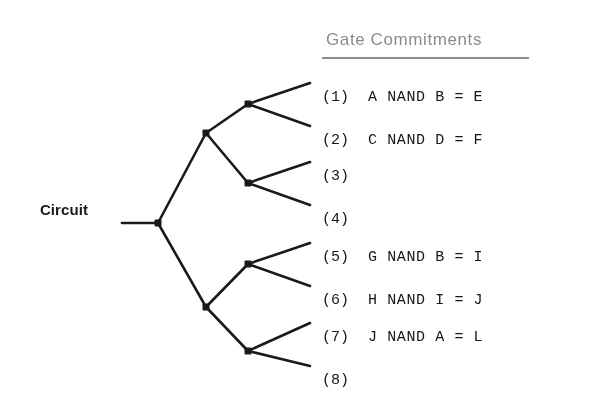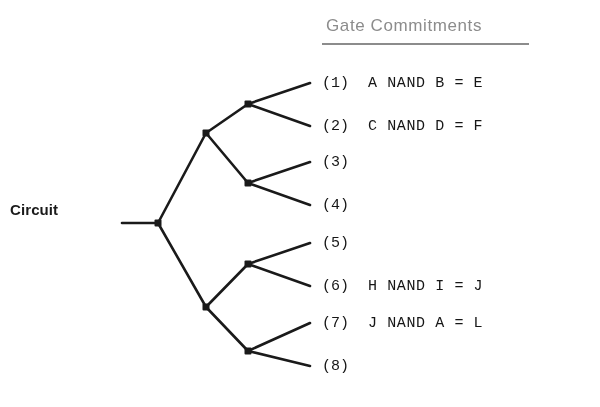--- a/index.html
+++ b/index.html
@@ -23,36 +23,36 @@
     left: 0;
     top: 0;
     width: 600px;
     height: 407px;
   }
   #root-label {
     position: absolute;
     left: 10px;
     top: 200px;
     width: 108px;
-    text-align: left;
+    text-align: center;
     font-family: "Liberation Sans", sans-serif;
     font-weight: bold;
     font-size: 15px;
     line-height: 19px;
     color: #1a1a1a;
     letter-spacing: 0.1px;
   }
   #root-label .line {
     display: block;
     white-space: nowrap;
   }
   #commit-panel {
     position: absolute;
     left: 322px;
-    top: 14px;
+    top: 28px;
     width: 268px;
   }
   #commit-header {
     font-family: "Liberation Sans", sans-serif;
     font-size: 17px;
     color: #8c8c8c;
     letter-spacing: 0.6px;
     padding: 2px 0 7px 4px;
     width: 203px;
     border-bottom: 2px solid #8c8c8c;
@@ -117,20 +117,20 @@
     <span class="line">Circuit</span>
   </div>
 
   <div id="commit-panel">
     <div id="commit-header">Gate Commitments</div>
     <div id="commit-rows">
         <div class="commit-row" style="top: 59px;"><span class="commit-index">(1)</span><span class="commit-expr">A NAND B = E</span></div>
         <div class="commit-row" style="top: 102px;"><span class="commit-index">(2)</span><span class="commit-expr">C NAND D = F</span></div>
         <div class="commit-row" style="top: 138px;"><span class="commit-index">(3)</span></div>
         <div class="commit-row" style="top: 181px;"><span class="commit-index">(4)</span></div>
-        <div class="commit-row" style="top: 219px;"><span class="commit-index">(5)</span></div>
+        <div class="commit-row" style="top: 219px;"><span class="commit-index">(5)</span><span class="commit-expr">G NAND B = I</span></div>
         <div class="commit-row" style="top: 262px;"><span class="commit-index">(6)</span><span class="commit-expr">H NAND I = J</span></div>
         <div class="commit-row" style="top: 299px;"><span class="commit-index">(7)</span><span class="commit-expr">J NAND A = L</span></div>
         <div class="commit-row" style="top: 342px;"><span class="commit-index">(8)</span></div>
       </div>
   </div>
 
 </div>
 
 </body></html>

